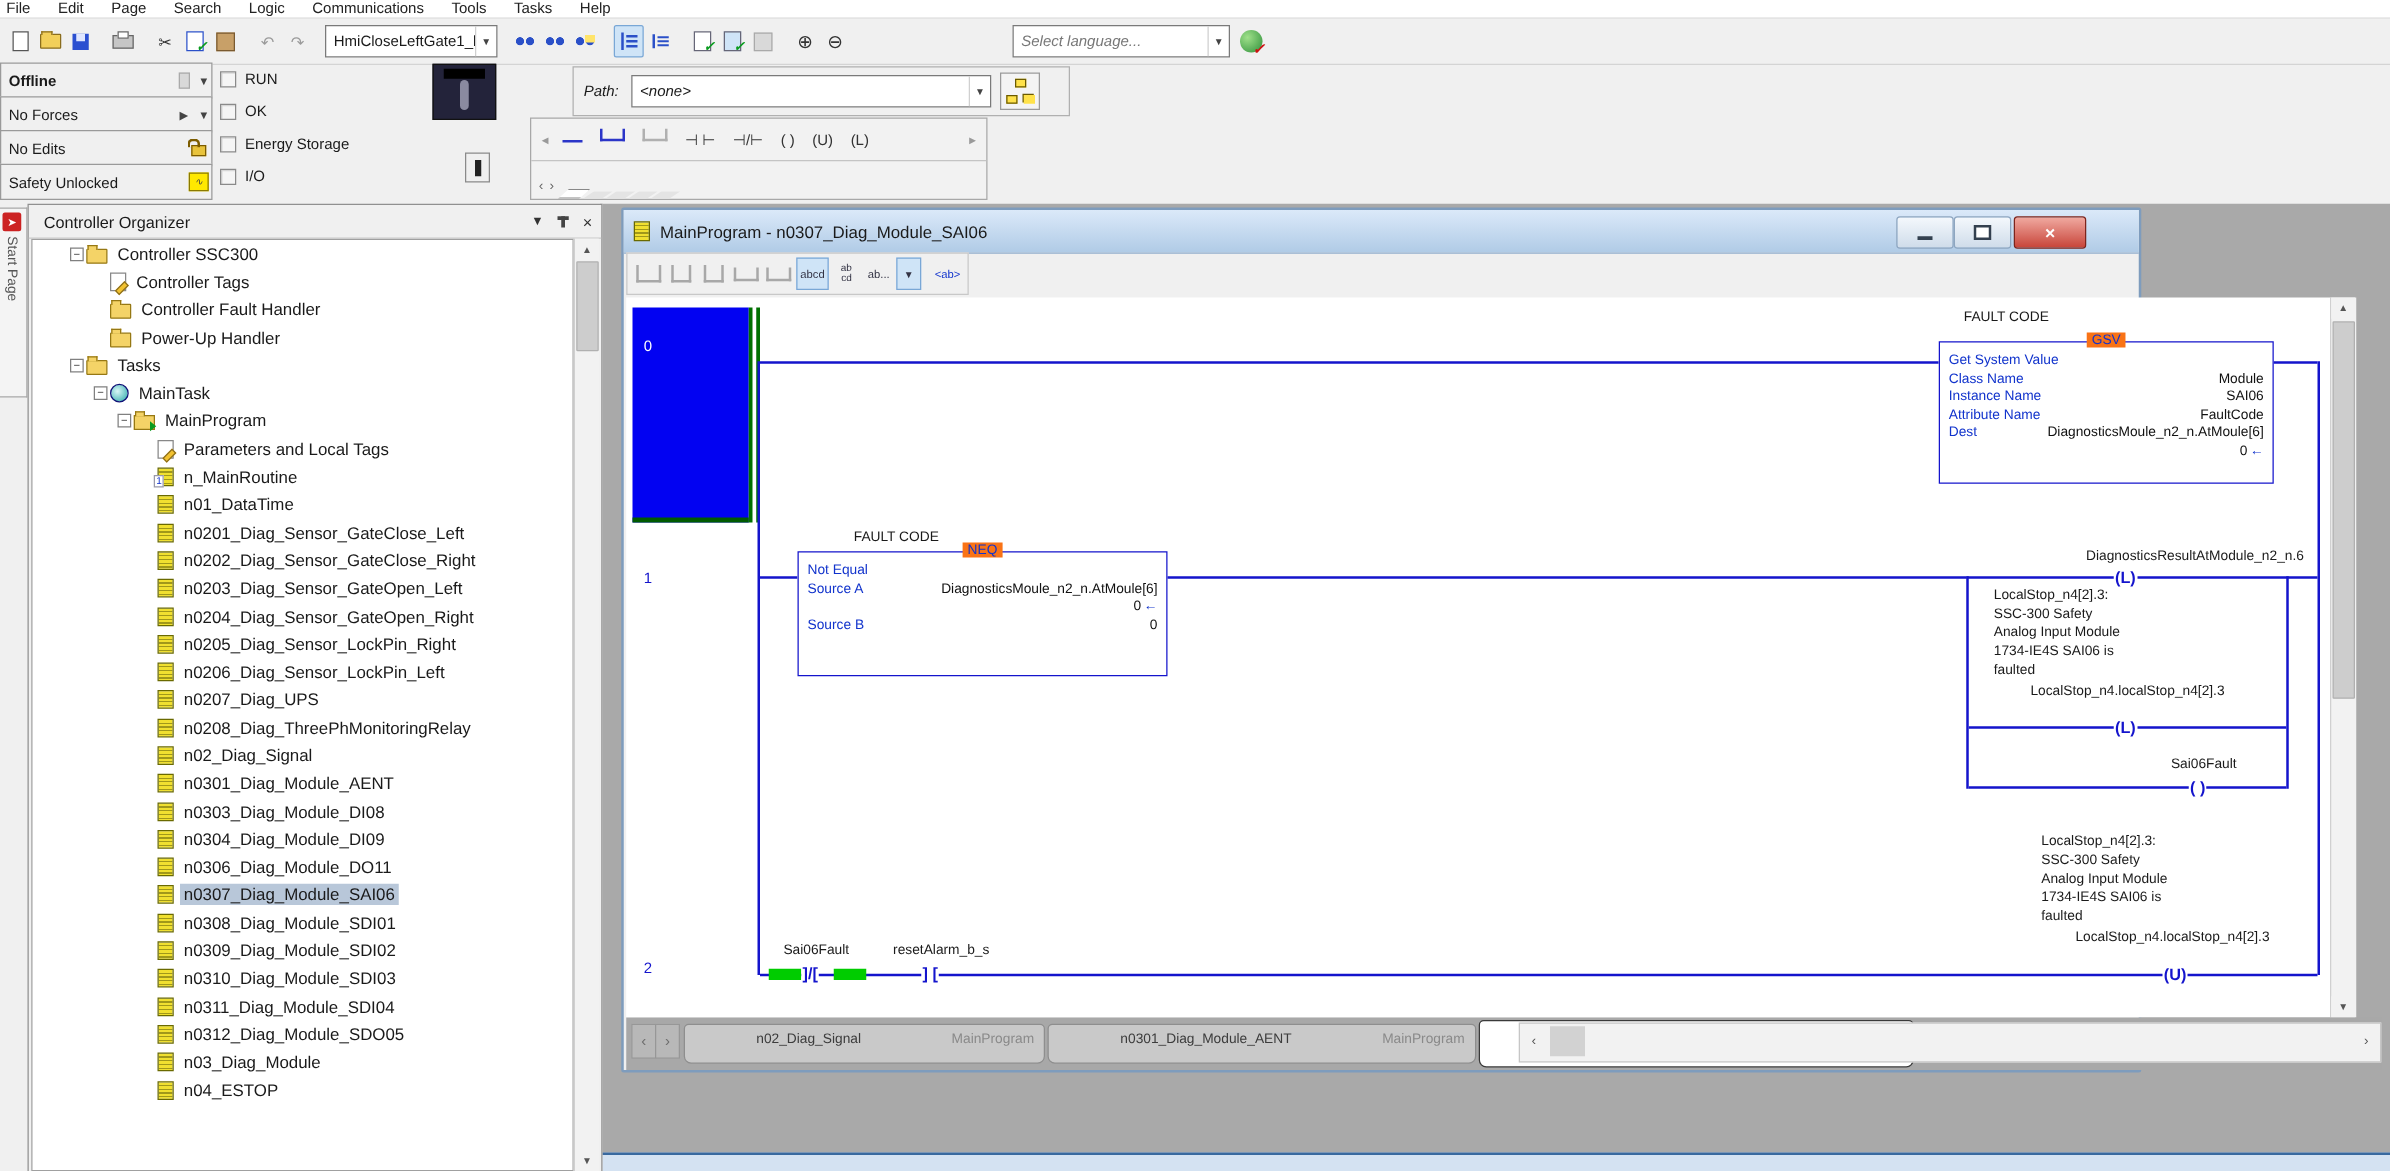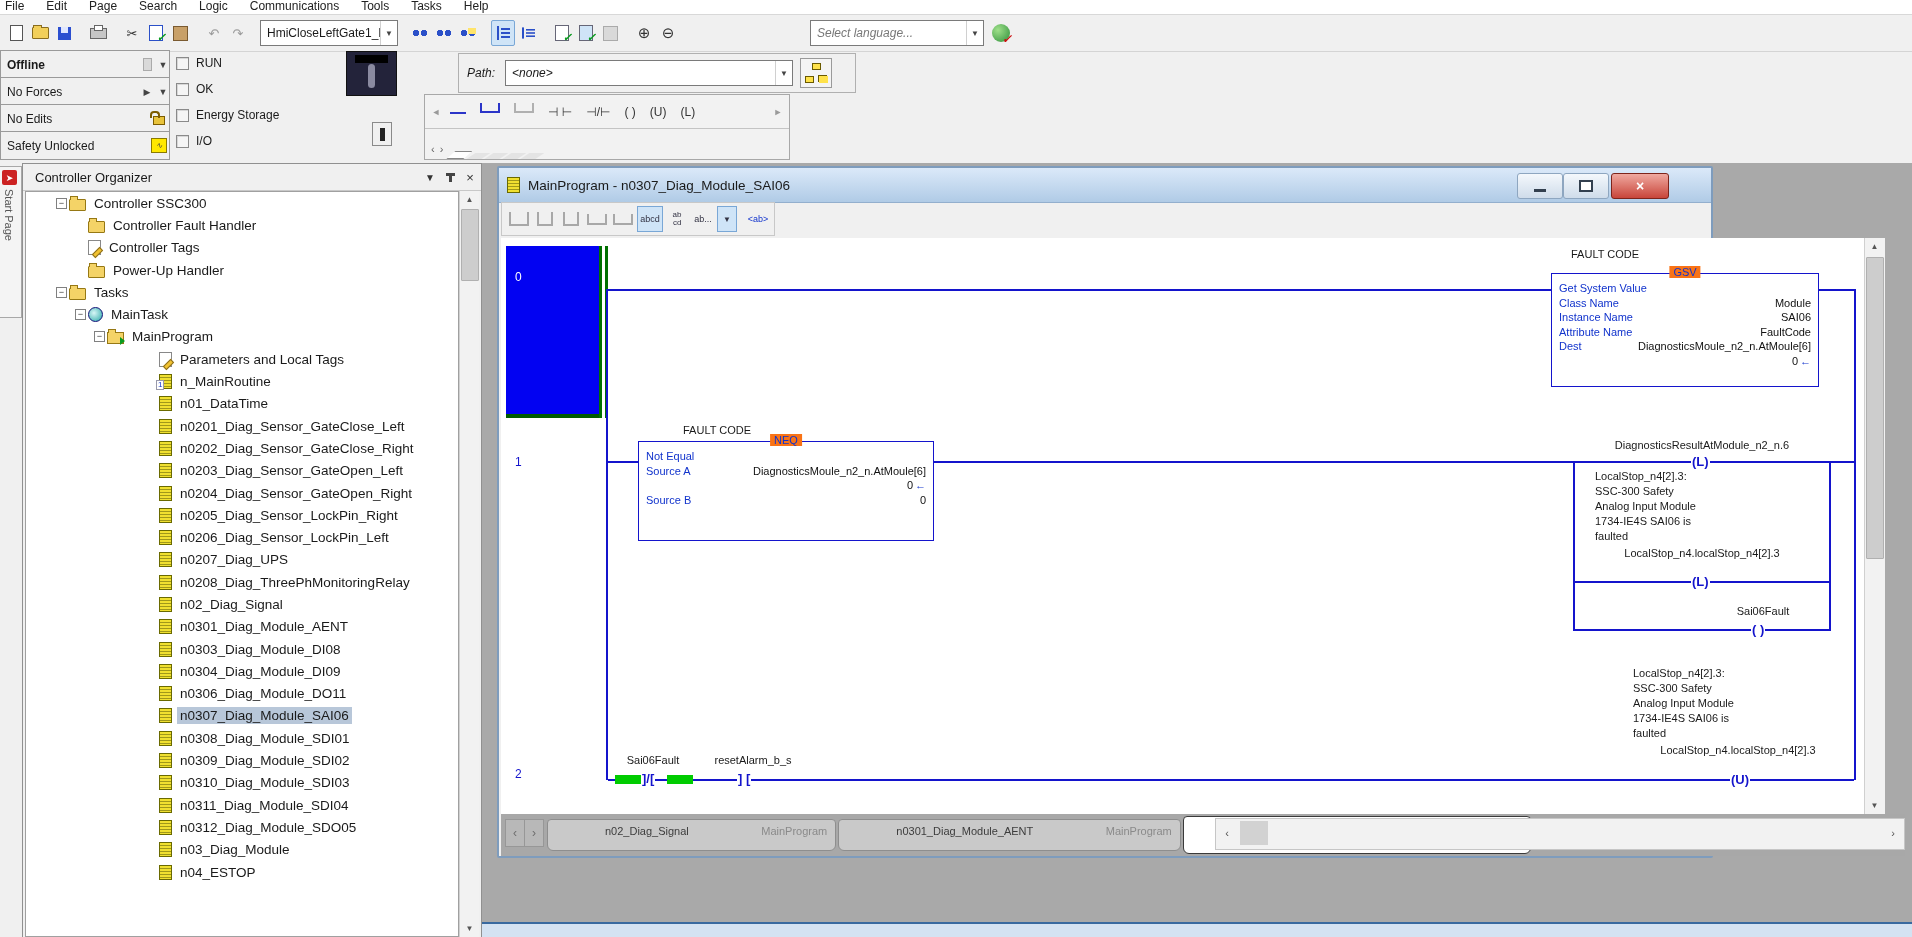--- a/index.html
+++ b/index.html
@@ -97,21 +97,21 @@
   .i-pin::before{content:"";position:absolute;left:-3px;top:0;width:9px;height:3px;background:#444;}
   .org-body{position:absolute;left:2px;top:27px;width:432px;bottom:1px;background:#fff;border:1px solid #a0a0a0;overflow:hidden;}
   .tree-item{height:22.3px;display:flex;align-items:center;white-space:nowrap;}
   .tree-item .exp{width:12px;height:11px;margin-right:1px;flex:none;position:relative;visibility:hidden;}
   .tree-item.x .exp{visibility:visible;}
   .tree-item .exp i{display:block;width:9px;height:9px;border:1px solid #808080;background:#fff;color:#333;
     font-size:9px;line-height:8px;text-align:center;font-style:normal;}
   .tree-item .ico{width:15px;height:14px;margin-right:5px;flex:none;position:relative;}
   .tree-item .lbl{font-size:13.5px;padding:1px 3px;}
   .tree-item.sel .lbl{background:#b8c7d9;}
-  .l0{padding-left:30px;} .l1{padding-left:49px;} .l2{padding-left:68px;} .l3{padding-left:87px;margin-left:33px;}
+  .l0{padding-left:30px;} .l1{padding-left:49px;} .l2{padding-left:68px;} .l3{padding-left:87px;}
   .ico-folder .ico{background:#f4d367;border:1px solid #967814;border-radius:1px;height:10px;margin-top:3px;}
   .ico-folder .ico::before{content:"";position:absolute;left:0;top:-4px;width:6px;height:3px;background:#f4d367;border:1px solid #967814;border-bottom:none;}
   .ico-tags .ico{background:#fff;border:1px solid #888;width:11px;height:13px;}
   .ico-tags .ico::after{content:"";position:absolute;right:-3px;bottom:-1px;width:9px;height:3px;background:#f2c230;border:1px solid #8a6d1e;transform:rotate(-45deg);}
   .ico-routine .ico{width:11px;height:13px;border:1px solid #6a6a00;background:
     repeating-linear-gradient(#f0e030 0 2px,#a0981a 2px 3px);}
   .badge1 .ico::before{content:"1";position:absolute;left:-4px;bottom:-2px;background:#fff;color:#1133cc;
     font-size:8px;line-height:8px;padding:0 1px;border:1px solid #99a;}
   .ico-task .ico{width:13px;height:13px;border-radius:50%;background:radial-gradient(circle at 5px 5px,#d8f6f6,#28a8a8);border:1px solid #117;}
   .ico-program .ico{background:#f4d367;border:1px solid #967814;height:10px;margin-top:3px;}
@@ -368,33 +368,33 @@
     </div>
     <div class="org-body">
 
     <div class="tree-item l0 ico-folder x">
           <span class="exp">
             <i>−</i>
           </span>
           <span class="ico"></span>
           <span class="lbl">Controller SSC300</span>
         </div>
+        <div class="tree-item l1 ico-tags">
+          <span class="exp">
+            <i>−</i>
+          </span>
+          <span class="ico"></span>
+          <span class="lbl">Controller Tags</span>
+        </div>
         <div class="tree-item l1 ico-folder">
           <span class="exp">
             <i>−</i>
           </span>
           <span class="ico"></span>
           <span class="lbl">Controller Fault Handler</span>
-        </div>
-        <div class="tree-item l1 ico-tags">
-          <span class="exp">
-            <i>−</i>
-          </span>
-          <span class="ico"></span>
-          <span class="lbl">Controller Tags</span>
         </div>
         <div class="tree-item l1 ico-folder">
           <span class="exp">
             <i>−</i>
           </span>
           <span class="ico"></span>
           <span class="lbl">Power-Up Handler</span>
         </div>
         <div class="tree-item l0 ico-folder x">
           <span class="exp">
@@ -691,21 +691,21 @@
           <div class="r live">
               <span>0</span>
               <span class="arr">←</span>
             </div>
           <div class="r">
               <span class="p">Source B</span>
               <span class="v">0</span>
             </div>
         </div>
       </div>
-      <div class="ltag" style="left:1074px;top:201px;width:254px">DiagnosticsResultAtModule_n2_n.6</div>
+      <div class="ltag" style="left:1128px;top:201px;width:254px">DiagnosticsResultAtModule_n2_n.6</div>
       <span class="sym" style="left:1190px;top:216px">(L)</span>
       <div class="lcomment" style="left:1094px;top:231px;width:214px">LocalStop_n4[2].3:
 SSC-300 Safety
 Analog Input Module
 1734-IE4S SAI06 is
 faulted</div>
       <div class="ltag" style="left:1074px;top:309px;width:254px">LocalStop_n4.localStop_n4[2].3</div>
       <span class="sym" style="left:1190px;top:336px">(L)</span>
       <div class="ltag" style="left:1162px;top:367px;width:200px">Sai06Fault</div>
       <span class="sym" style="left:1250px;top:384px">( )</span>

